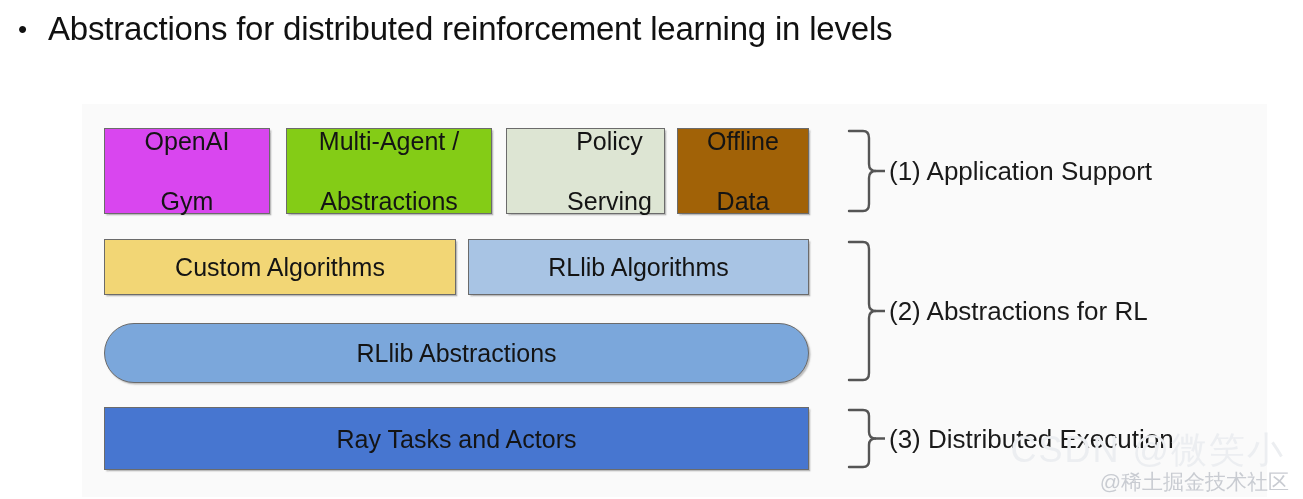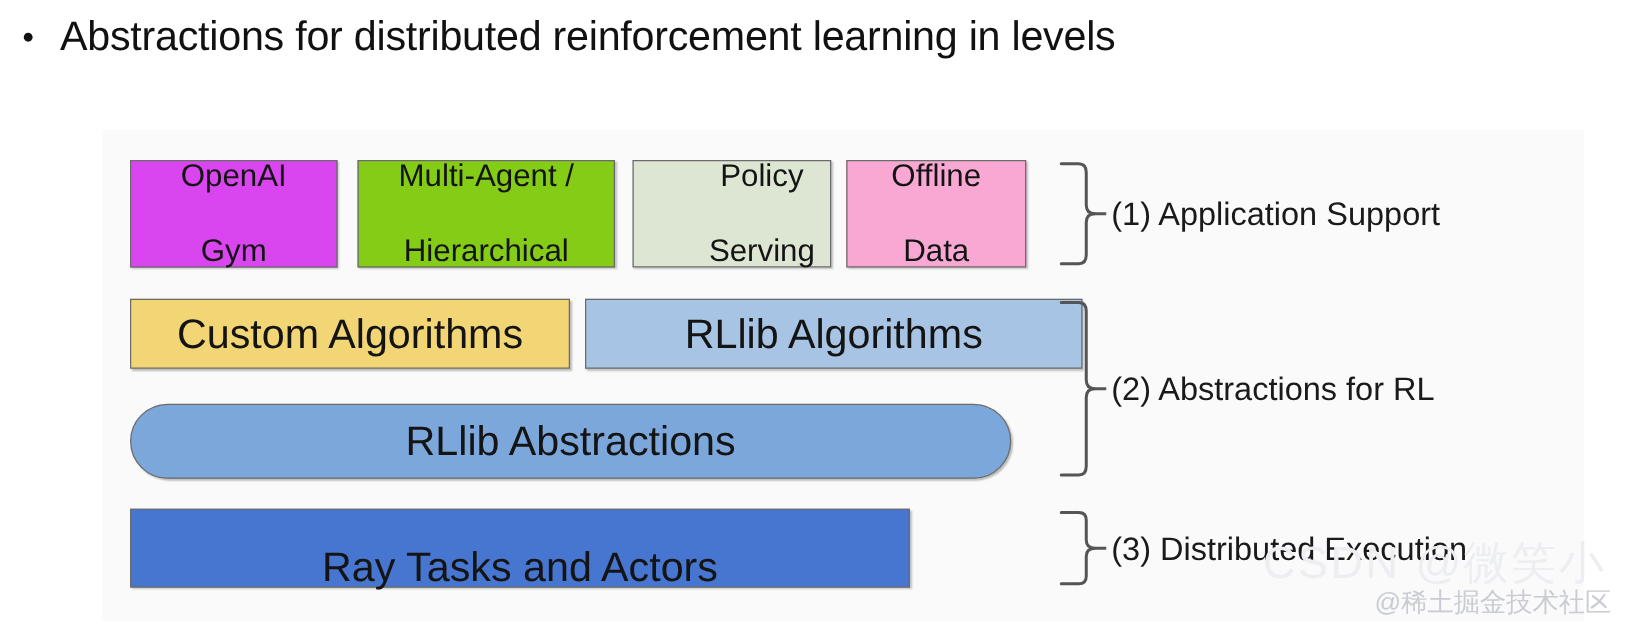--- a/index.html
+++ b/index.html
@@ -52,21 +52,21 @@
   
   .box {
     position: absolute;
     box-sizing: border-box;
     border: 1.5px solid #6b6b6b;
     display: flex;
     align-items: center;
     justify-content: center;
     text-align: center;
     color: #141414;
-    font-size: 33px;
+    font-size: 25px;
     line-height: 30px;
     box-shadow: 1.5px 1.5px 1.5px rgba(110,110,110,0.45);
   }
   .box span { display: block; }
 
   
   .r1 { top: 24px; height: 86px; font-size: 25px; }
 
   
   .r2 { top: 135px; height: 56px; }
@@ -128,51 +128,51 @@
   <div class="box r1" style="left:22px;  width:166px; background:#d946ef;">
     <span>
       <span>OpenAI</span><br>
       <span>Gym</span>
     </span>
   </div>
 
   <div class="box r1" style="left:204px; width:206px; background:#84cc16;justify-content:center;">
     <span>
       <span>Multi-Agent /</span><br>
-      <span>Hierarchical</span>
+      <span>Abstractions</span>
     </span>
   </div>
 
   <div class="box r1" style="left:424px; width:159px; background:#dde5d3;padding-left:48px;">
     <span>
       <span>Policy</span><br>
       <span>Serving</span>
     </span>
   </div>
 
-  <div class="box r1" style="left:595px; width:144px; background:#f9a8d4;">
+  <div class="box r1" style="left:595px; width:132px; background:#a16207;">
     <span>
       <span>Offline</span><br>
       <span>Data</span>
     </span>
   </div>
 
   <div class="box r2" style="left:22px;  width:352px; background:#f2d675;">
     <span>Custom Algorithms</span>
   </div>
 
-  <div class="box r2" style="left:386px; width:398px; background:#a8c4e4;">
+  <div class="box r2" style="left:386px; width:341px; background:#a8c4e4;">
     <span>RLlib Algorithms</span>
   </div>
 
   <div class="box r3" style="left:22px;  width:705px; background:#7ba7db;">
     <span>RLlib Abstractions</span>
   </div>
 
-  <div class="box r4" style="left:22px;  width:624px; background:#4776d0;align-items:flex-end;">
+  <div class="box r4" style="left:22px;  width:705px; background:#4776d0;">
     <span>Ray Tasks and Actors</span>
   </div>
 
   <div class="brace-group" style="left:763px; top:24px; height:86px;">
     <svg class="brace-svg" width="40" height="86" viewBox="0 0 40 86">
       <path d="M4 3 H18 Q24 3 24 10 V36 Q24 43 31 43 Q24 43 24 50 V76 Q24 83 18 83 H4" fill="none" stroke="#555555" stroke-width="2.4" stroke-linecap="round"></path>
       <path d="M31 43 H40" fill="none" stroke="#555555" stroke-width="2.4" stroke-linecap="round"></path>
     </svg>
     <span class="brace-label">(1) Application Support</span>
   </div>

